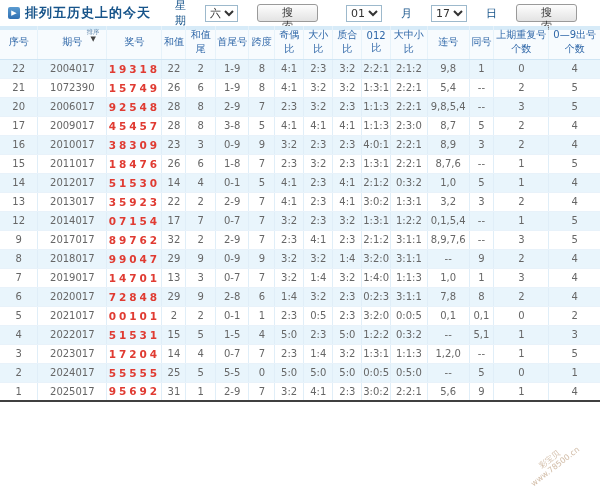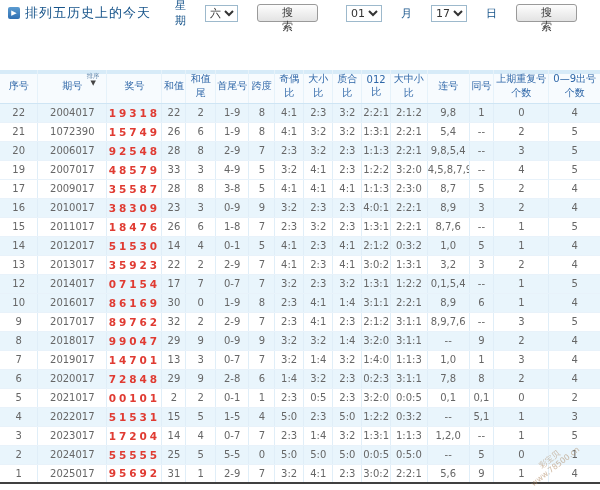--- a/index.html
+++ b/index.html
@@ -5,33 +5,33 @@
   * { margin:0; padding:0; box-sizing:border-box; }
   html,body { width:600px; height:490px; overflow:hidden; background:#fff;
     font-family:"DejaVu Sans","Liberation Sans",sans-serif; }
   .page { width:600px; height:490px; position:relative; background:#fff; }
 
   
   .titlebar { height:26px; display:flex; align-items:center; padding:0 6px 0 8px; }
   .title-icon { width:12px; height:12px; border-radius:2px; margin-right:5px; flex:0 0 auto;
     background:linear-gradient(#5b9bd0,#2f6fb2); color:#fff; font-size:7px; line-height:12px;
     text-align:center; }
-  .page-title { font-size:13px; font-weight:normal; color:#17548a; letter-spacing:1px; flex:0 0 auto; }
+  .page-title { font-size:13px; font-weight:bold; color:#17548a; letter-spacing:1px; flex:0 0 auto; }
   .toolbar { margin-left:auto; display:flex; align-items:center; gap:4px; font-size:11px; color:#17548a; }
   .toolbar .grp { display:flex; align-items:center; gap:19px; margin-left:24px; }
   .toolbar select { font-size:11px; color:#333; height:17px; border:1px solid #9db9cc; background:#fff;
     font-family:"DejaVu Sans","Liberation Sans",sans-serif; }
   .toolbar input { width:48px; height:16px; border:1px solid #9db9cc; font-size:11px; color:#333;
     padding:0 3px; font-family:"DejaVu Sans","Liberation Sans",sans-serif; }
   .btn { font-size:11px; color:#333; background:linear-gradient(#fdfdfd,#e3e3e3); border:1px solid #9a9a9a;
     border-radius:3px; padding:1px 24px; height:18px; line-height:14px; cursor:pointer;
     font-family:"DejaVu Sans","Liberation Sans",sans-serif; }
 
   
-  table { width:600px; border-collapse:collapse; table-layout:fixed;margin-top:44px; }
+  table { width:600px; border-collapse:collapse; table-layout:fixed; }
   col.c0{width:6.3%} col.c1{width:11.5%} col.c2{width:9.2%} col.c3{width:4.0%}
   col.c4{width:4.9%} col.c5{width:5.6%} col.c6{width:4.3%} col.c7{width:4.8%}
   col.c8{width:4.9%} col.c9{width:4.8%} col.c10{width:4.8%} col.c11{width:6.1%}
   col.c12{width:7.0%} col.c13{width:4.1%} col.c14{width:9.2%} col.c15{width:8.5%}
   th { height:33px; font-size:10px; font-weight:normal; color:#2f67a8; text-align:center;
     background:linear-gradient(#d7ebf8 0 4px, #f7fbfe 4px 100%);
     border-left:1px solid #e6f2fa; border-bottom:1px solid #cfe5f4; position:relative; }
   th:first-child { border-left:none; }
   .sort { position:absolute; top:3px; margin-left:4px; display:inline-flex; flex-direction:column;
     align-items:center; cursor:pointer; }
@@ -175,41 +175,23 @@
           <td>3:2</td>
           <td>2:3</td>
           <td>1:1:3</td>
           <td>2:2:1</td>
           <td>9,8,5,4</td>
           <td>--</td>
           <td>3</td>
           <td>5</td>
         </tr>
         <tr>
-          <td>19</td>
-          <td>2007017</td>
-          <td class="prize">48579</td>
-          <td>33</td>
-          <td>3</td>
-          <td>4-9</td>
-          <td>5</td>
-          <td>3:2</td>
-          <td>4:1</td>
-          <td>2:3</td>
-          <td>1:2:2</td>
-          <td>3:2:0</td>
-          <td>4,5,8,7,9</td>
-          <td>--</td>
-          <td>4</td>
-          <td>5</td>
-        </tr>
-        <tr>
           <td>17</td>
           <td>2009017</td>
-          <td class="prize">35587</td>
+          <td class="prize">45457</td>
           <td>28</td>
           <td>8</td>
           <td>3-8</td>
           <td>5</td>
           <td>4:1</td>
           <td>4:1</td>
           <td>4:1</td>
           <td>1:1:3</td>
           <td>2:3:0</td>
           <td>8,7</td>
@@ -299,38 +281,20 @@
           <td>7</td>
           <td>3:2</td>
           <td>2:3</td>
           <td>3:2</td>
           <td>1:3:1</td>
           <td>1:2:2</td>
           <td>0,1,5,4</td>
           <td>--</td>
           <td>1</td>
           <td>5</td>
-        </tr>
-        <tr class="alt">
-          <td>10</td>
-          <td>2016017</td>
-          <td class="prize">86169</td>
-          <td>30</td>
-          <td>0</td>
-          <td>1-9</td>
-          <td>8</td>
-          <td>2:3</td>
-          <td>4:1</td>
-          <td>1:4</td>
-          <td>3:1:1</td>
-          <td>2:2:1</td>
-          <td>8,9</td>
-          <td>6</td>
-          <td>1</td>
-          <td>4</td>
         </tr>
         <tr>
           <td>9</td>
           <td>2017017</td>
           <td class="prize">89762</td>
           <td>32</td>
           <td>2</td>
           <td>2-9</td>
           <td>7</td>
           <td>2:3</td>

